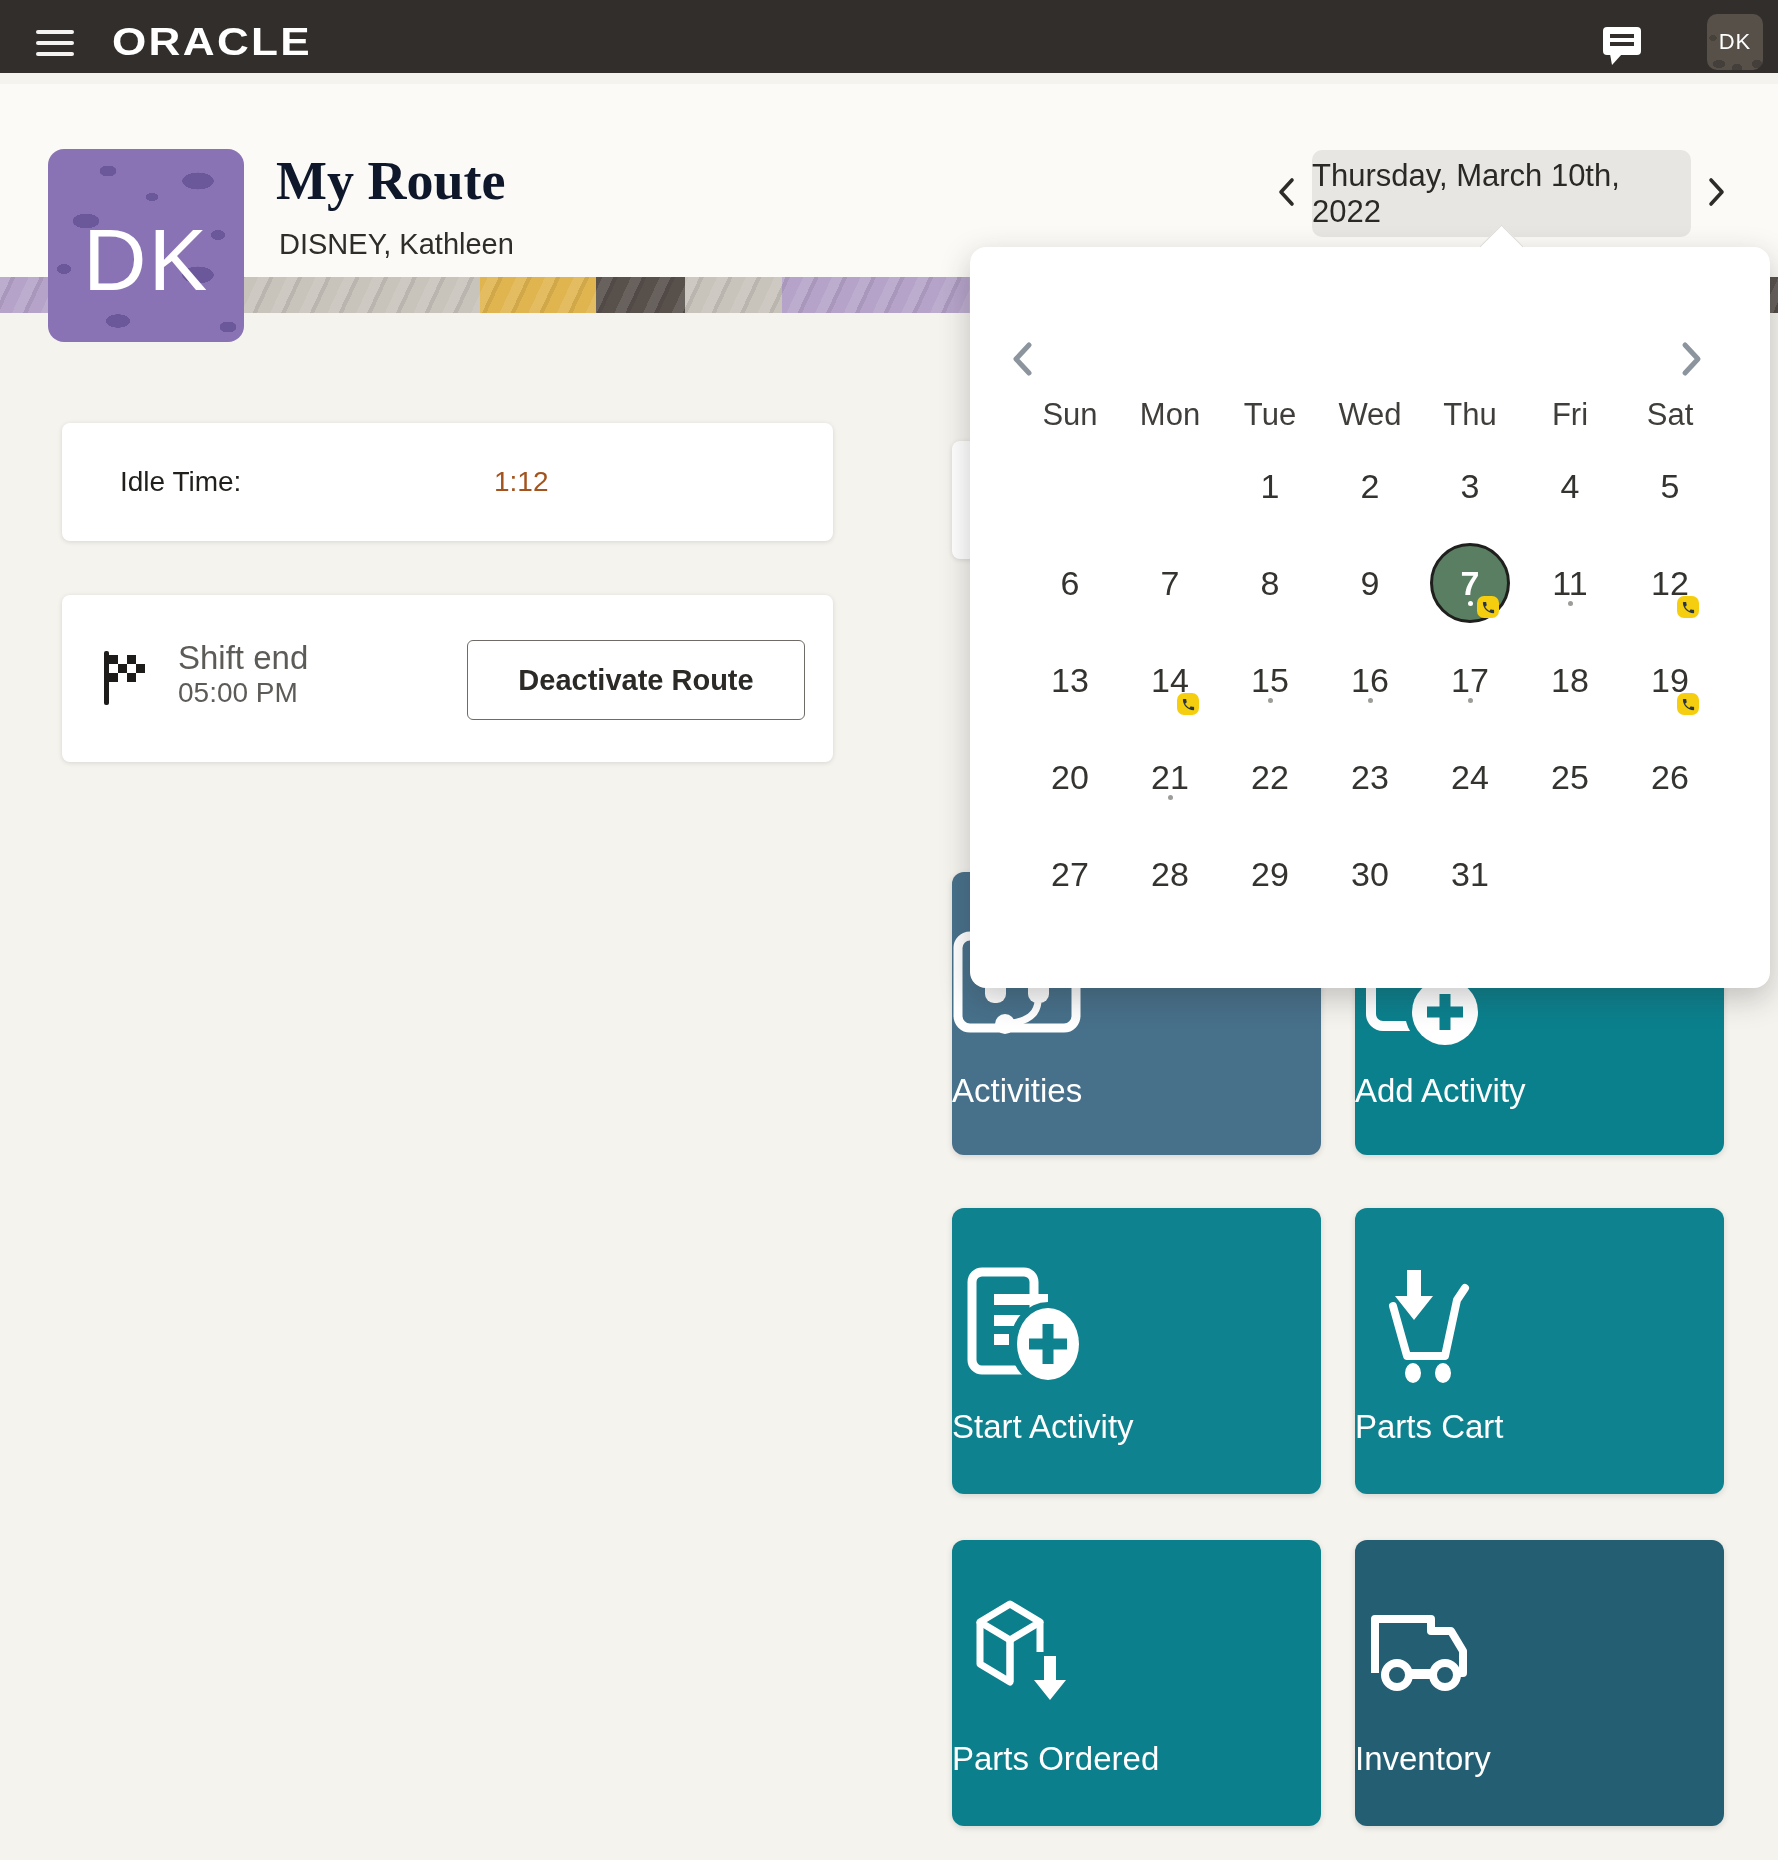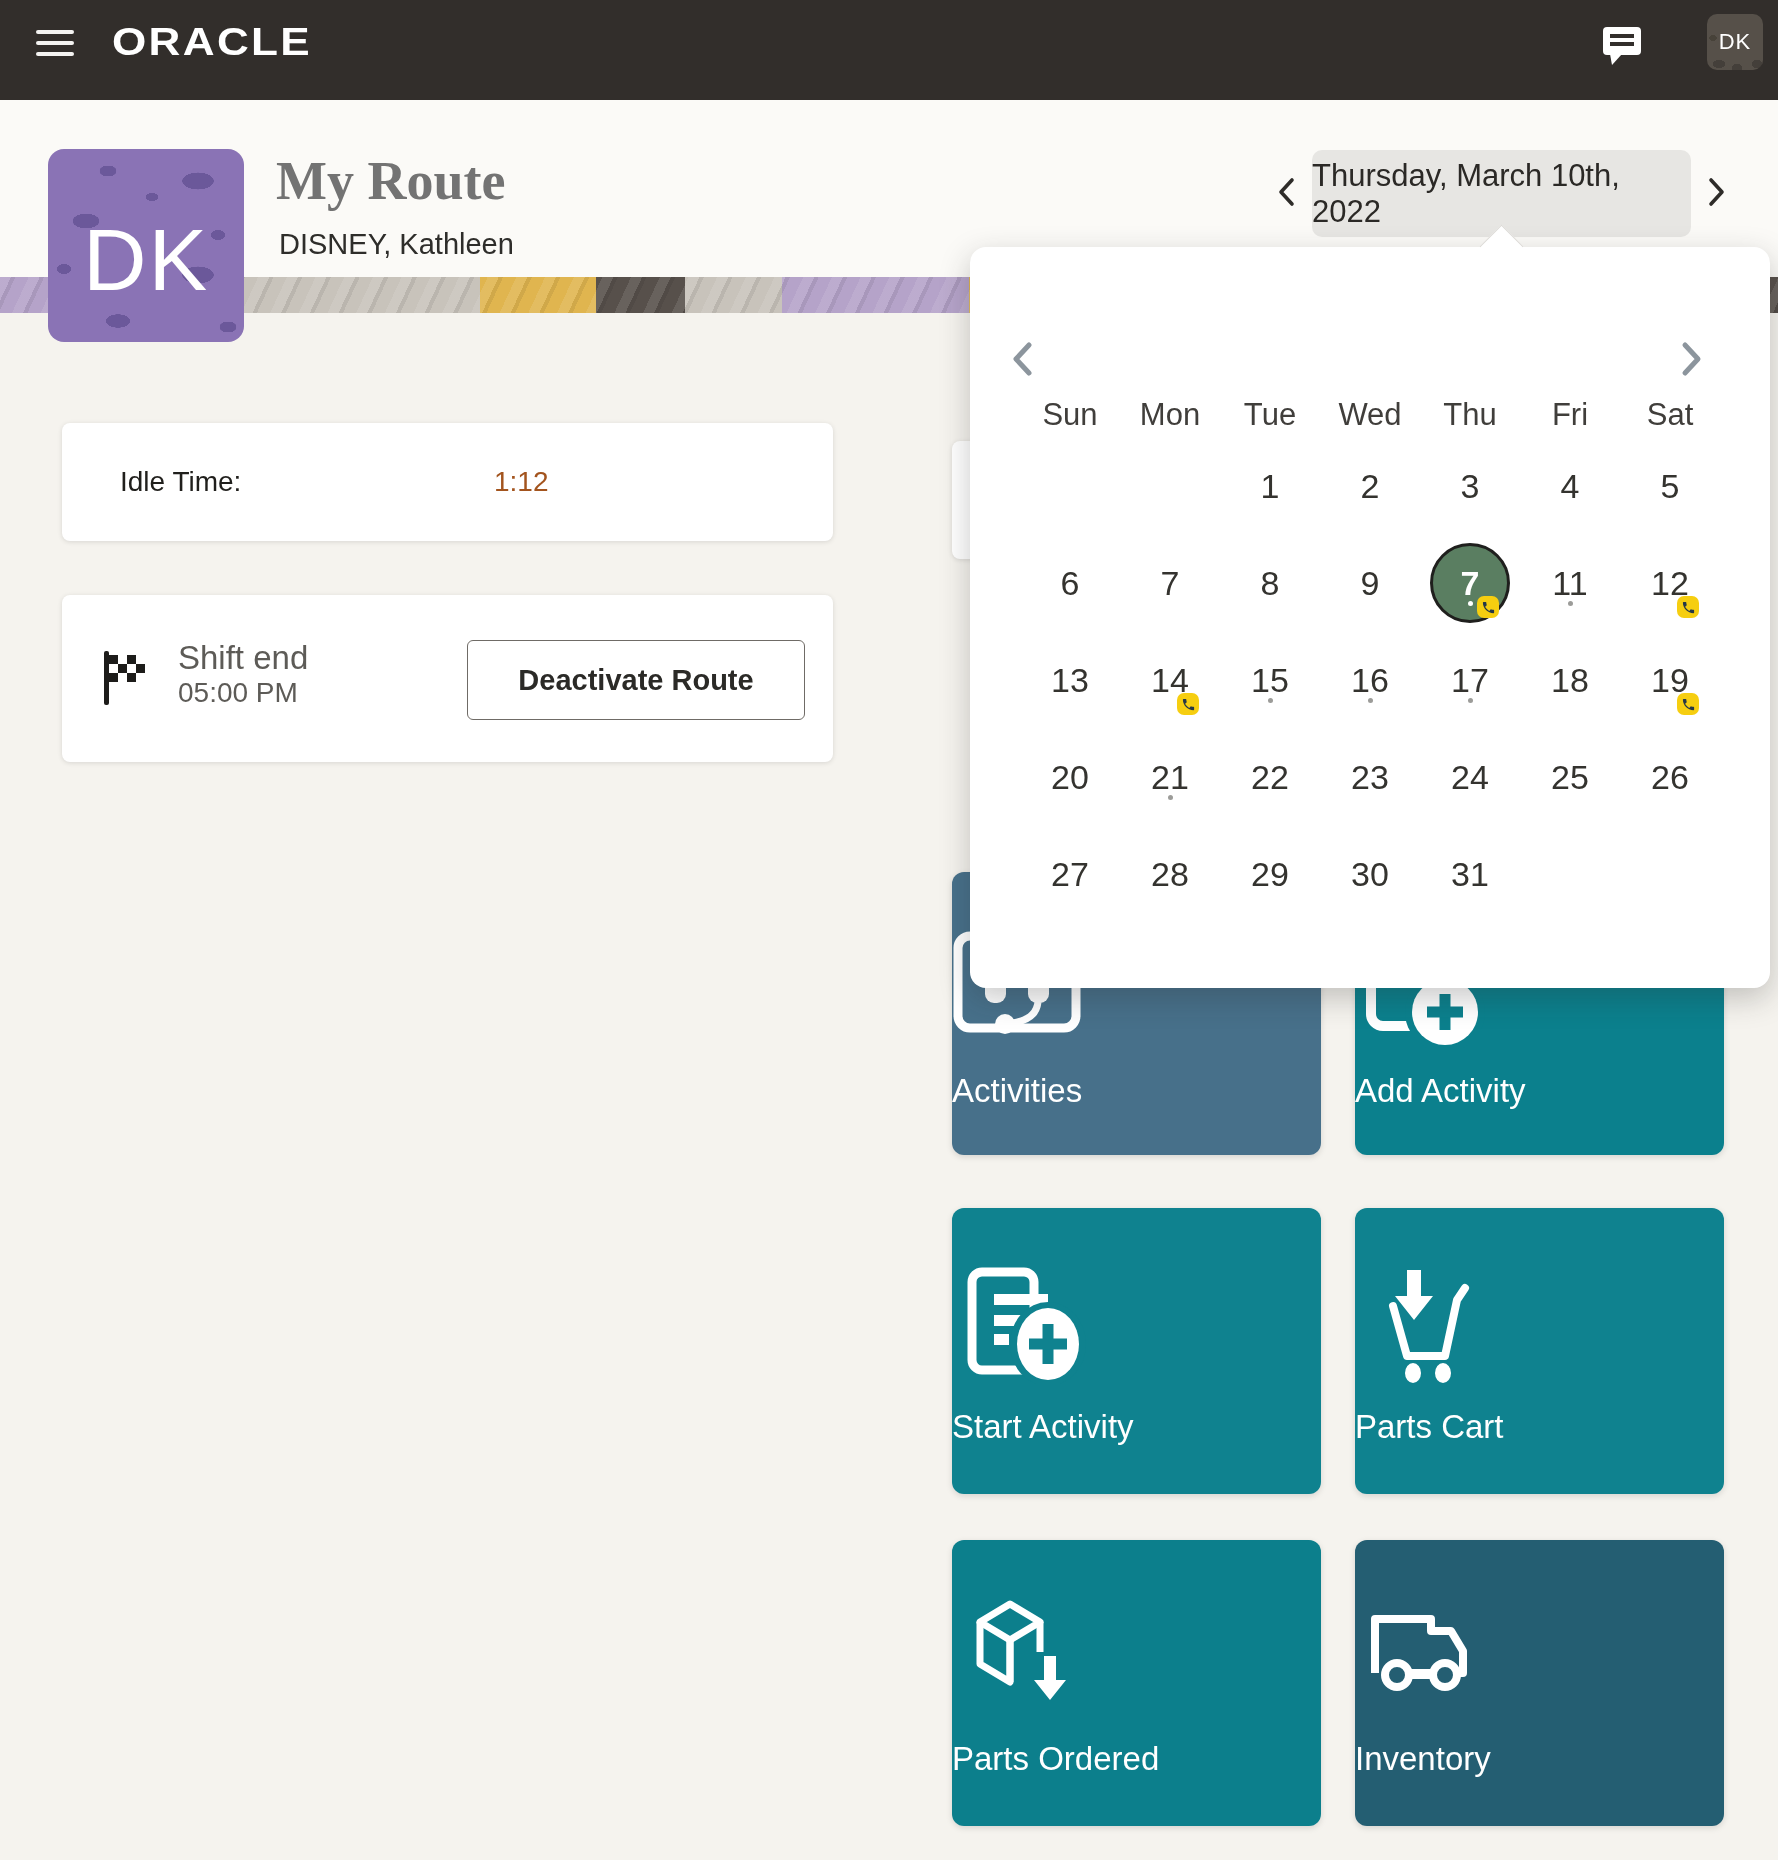--- a/index.html
+++ b/index.html
@@ -2,21 +2,21 @@
 <html><head>
 <meta charset="utf-8">
 <style>
   html,body{margin:0;padding:0;}
   body{width:1778px;height:1860px;position:relative;overflow:hidden;
        background:#F5F3EE;font-family:"Liberation Sans",sans-serif;
        -webkit-font-smoothing:antialiased;}
   .abs{position:absolute;}
 
   
-  #topbar{left:0;top:0;width:1778px;height:100px;background:#322E2B;z-index:20;}
+  #topbar{left:0;top:0;width:1778px;height:73px;background:#322E2B;z-index:20;}
   #hamburger{left:36px;top:30px;width:38px;height:26px;cursor:pointer;}
   #hamburger span{display:block;height:4px;border-radius:2px;background:#F4F3F1;margin-bottom:7px;}
   #logo{left:112px;top:21px;font-size:38px;font-weight:700;color:#FFFFFF;
         letter-spacing:2px;transform:scaleX(1.16);transform-origin:left center;line-height:42px;}
   #searchbox{left:934px;top:20px;width:649px;height:44px;background:#282420;
              border:1px solid #5F5A54;border-radius:4px;display:flex;align-items:center;}
   #searchbox svg{margin-left:14px;}
   #search-input{flex:1;background:transparent;border:none;outline:none;color:#D8D6D2;
                 font-size:27px;margin-left:12px;font-family:"Liberation Sans",sans-serif;}
   #search-input::placeholder{color:#8F8D88;}
@@ -47,21 +47,21 @@
         radial-gradient(ellipse 10px 7px at 104px 48px,#6B589A 60%,transparent 61%),
         radial-gradient(ellipse 22px 12px at 38px 72px,#6B589A 60%,transparent 61%),
         radial-gradient(ellipse 12px 8px at 170px 86px,#6B589A 60%,transparent 61%),
         radial-gradient(ellipse 26px 14px at 150px 126px,#6B589A 60%,transparent 61%),
         radial-gradient(ellipse 12px 8px at 16px 120px,#6B589A 60%,transparent 61%),
         radial-gradient(ellipse 20px 11px at 70px 172px,#6B589A 60%,transparent 61%),
         radial-gradient(ellipse 14px 9px at 180px 178px,#6B589A 60%,transparent 61%);
       display:flex;align-items:center;justify-content:center;
       color:#FFF;font-size:88px;font-weight:300;letter-spacing:2px;padding-top:28px;box-sizing:border-box;}
   #page-title{left:276px;top:150px;font-family:"Liberation Serif",serif;font-size:54px;
-      font-weight:600;color:#737373;}
+      font-weight:600;color:#0f172a;}
   #page-subtitle{left:279px;top:228px;font-size:29px;color:#2E2D2A;}
 
   
   .nav-chev{width:26px;height:34px;cursor:pointer;}
   #date-prev{left:1274px;top:175px;}
   #date-next{left:1703px;top:175px;}
   #date-button{left:1312px;top:150px;width:379px;height:87px;background:#E7E6E3;border-radius:10px;
       display:flex;align-items:center;justify-content:center;font-size:31px;color:#2B2926;cursor:pointer;}
 
   

